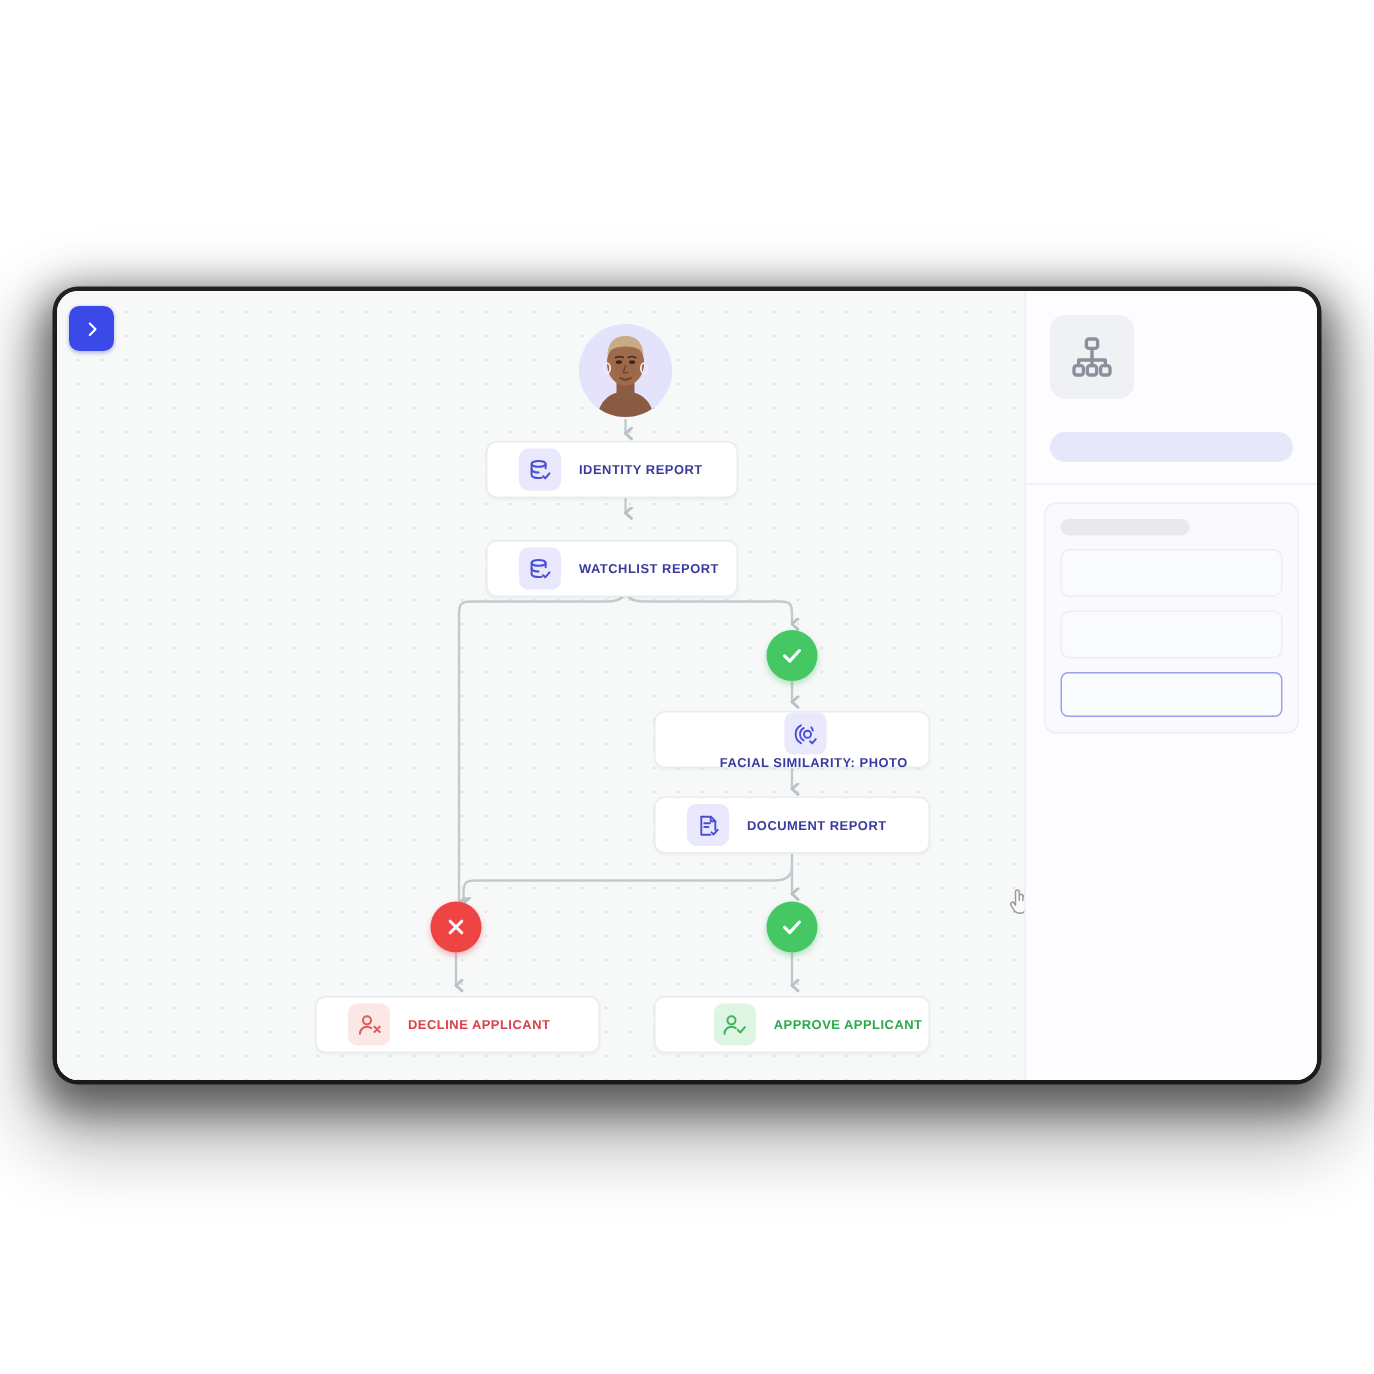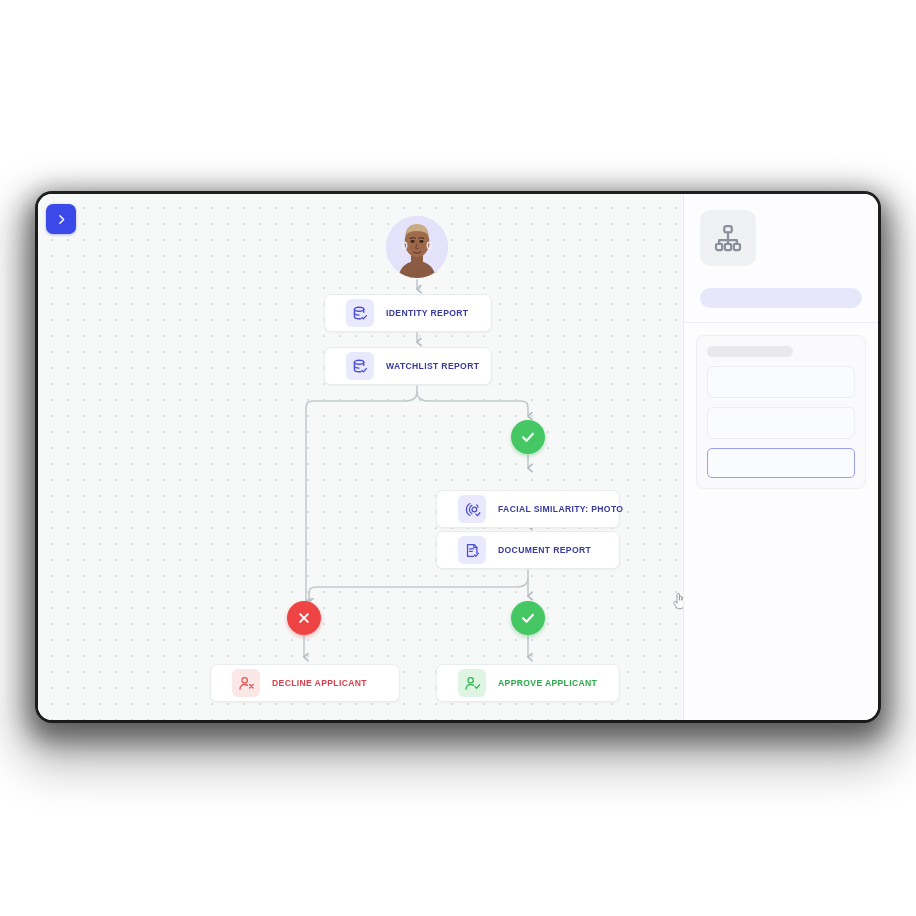--- a/index.html
+++ b/index.html
@@ -81,25 +81,25 @@
     letter-spacing:.35px;
     color:#383a9e;
     white-space:nowrap;
   }
   .node.decline .icon-tile{ background:#fce7e7; }
   .node.decline .node-label{ color:#d9404b; }
   .node.approve .icon-tile{ background:#dff5e3; }
   .node.approve .node-label{ color:#2aa84a; }
 
   #node-identity   { left:286px; top:100px; width:168px; }
-  #node-watchlist  { left:286px; top:153px; width:168px; }
-  #node-facial     { left:398px; top:296px; width:184px; }
+  #node-watchlist  { left:286px; top:166px; width:168px; }
+  #node-facial     { left:398px; top:280px; width:184px;flex-direction:column; }
   #node-document   { left:398px; top:337px; width:184px; }
   #node-decline    { left:172px; top:470px; width:190px; }
-  #node-approve    { left:398px; top:470px; width:184px; }
+  #node-approve    { left:398px; top:470px; width:184px;justify-content:flex-end; }
 
   
   .badge{
     position:absolute;
     width:34px; height:34px; border-radius:50%;
     display:flex; align-items:center; justify-content:center;
     cursor:pointer;
   }
   .badge.ok   { background:#45c863; box-shadow:0 2px 4px rgba(50,170,80,.35); }
   .badge.fail { background:#ee4444; box-shadow:0 2px 4px rgba(220,60,60,.35); }

